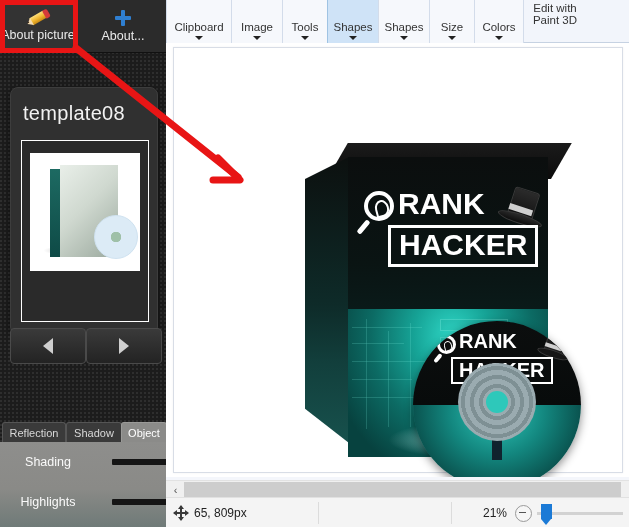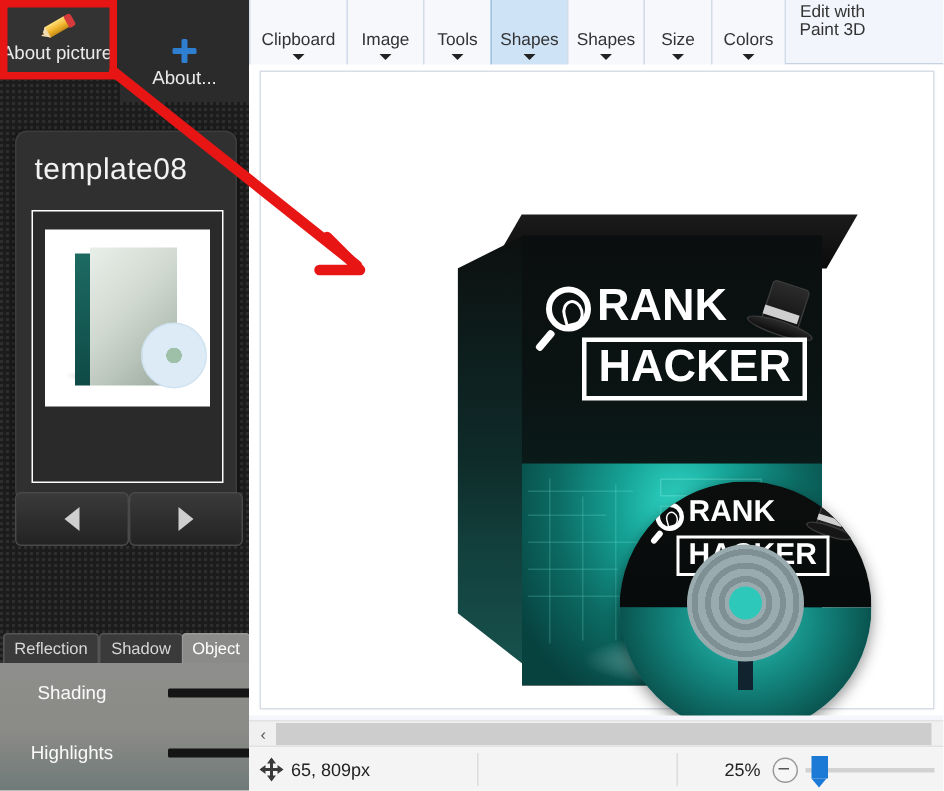--- a/index.html
+++ b/index.html
@@ -27,21 +27,21 @@
   }
   .tool-btn{
     position:absolute;top:0;height:52px;
     display:flex;flex-direction:column;align-items:center;justify-content:center;
     gap:3px;
     color:#e8e8e8;font-size:12px;
     cursor:pointer;
   }
   .tool-btn .tb-label{font-size:12.5px;line-height:14px;color:#eaeaea;}
   #save-picture-btn{left:0;width:76px;background:#333;}
-  #about-btn{left:80px;width:86px;background:#2b2b2b;margin-top:16px;}
+  #about-btn{left:80px;width:86px;background:#2b2b2b;}
   .sep-vert{position:absolute;left:77px;top:2px;width:1px;height:48px;background:#4a4a4a;}
 
   
   .pencil{
     width:24px;height:14px;position:relative;transform:rotate(-30deg);
   }
   .pencil .body{
     position:absolute;left:4px;top:3px;width:16px;height:8px;
     background:linear-gradient(180deg,#ffe07a 0%,#f0b52e 55%,#c78a16 100%);
     border-radius:1px;
@@ -549,21 +549,21 @@
           <i class="u"></i>
             <i class="d"></i>
             <i class="l"></i>
             <i class="r"></i>
         </span>
         <span class="sb-text">65, 809px</span>
       </div>
       <div class="sb-divider" style="left:152px;"></div>
       <div class="sb-divider" style="left:285px;"></div>
       <div id="sb-zoom">
-        <span class="zoom-pct">25%</span>
+        <span class="zoom-pct">21%</span>
         <span class="zoom-minus"></span>
         <span class="zoom-track"></span>
         <span class="zoom-thumb"></span>
       </div>
     </div>
   </div>
 
   <svg class="annot" viewBox="0 0 629 527" width="629" height="527">
     <rect x="2.5" y="2.5" width="73" height="48" fill="none" stroke="#e81515" stroke-width="5"></rect>
     <line x1="76" y1="48" x2="238" y2="177" stroke="#e81515" stroke-width="7" stroke-linecap="round"></line>

